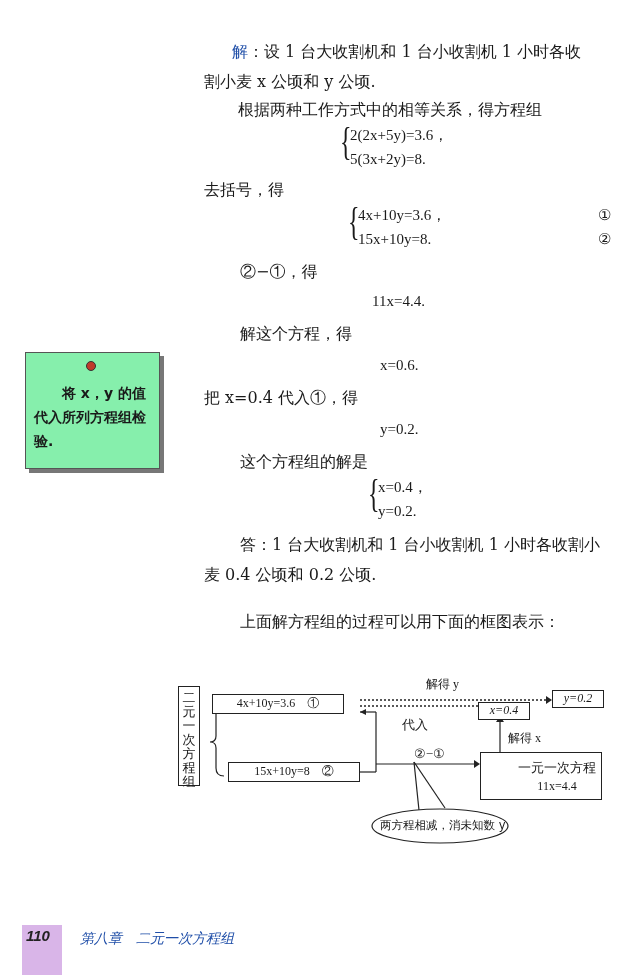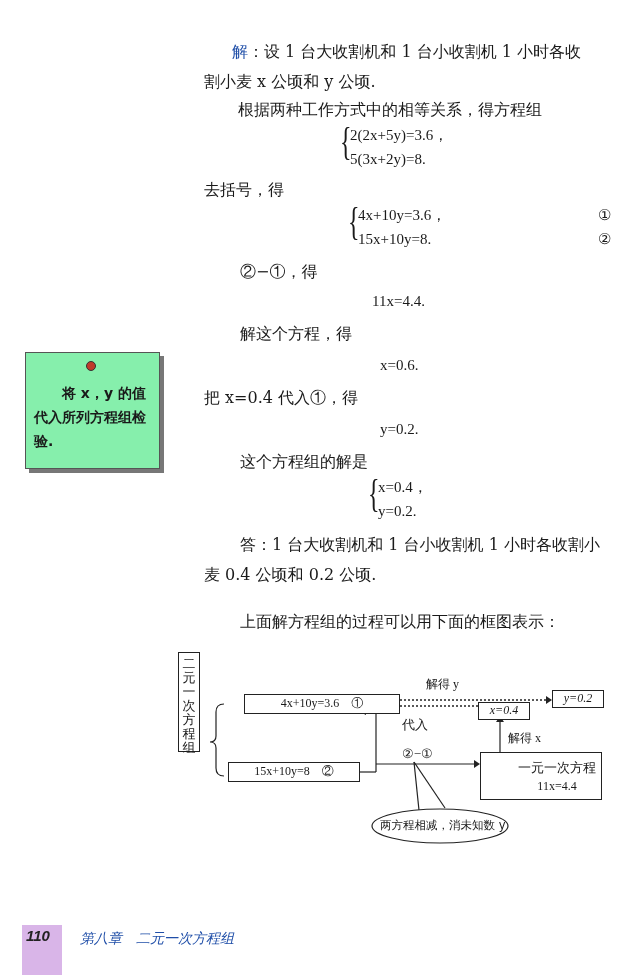--- a/index.html
+++ b/index.html
@@ -91,31 +91,31 @@
 
   <line x1="500" y1="752" x2="500" y2="722" stroke="#222" stroke-width="1.2"></line>
   <polygon points="496,722 500,716 504,722" fill="#222"></polygon>
 
   <line x1="414" y1="762" x2="420" y2="820" stroke="#222" stroke-width="1.2"></line>
   <line x1="414" y1="762" x2="445" y2="808" stroke="#222" stroke-width="1.2"></line>
 
   <ellipse cx="440" cy="826" rx="68" ry="17" fill="#fff" stroke="#222" stroke-width="1.2"></ellipse>
 </svg>
 
-<div class="box" style="left:178px;top:652px;width:22px;height:100px;font-size:13px;line-height:14px;padding-top:4px;font-family:'DejaVu Sans',sans-serif;white-space:normal;word-break:break-all;">二元一次方程组</div>
+<div class="box" style="left:178px;top:686px;width:22px;height:100px;font-size:13px;line-height:14px;padding-top:4px;font-family:'DejaVu Sans',sans-serif;white-space:normal;word-break:break-all;">二元一次方程组</div>
 
-<div class="box" style="left:244px;top:694px;width:156px;height:20px;line-height:17px;">4x+10y=3.6　①</div>
+<div class="box" style="left:212px;top:694px;width:132px;height:20px;line-height:17px;">4x+10y=3.6　①</div>
 <div class="box" style="left:228px;top:762px;width:132px;height:20px;line-height:17px;">15x+10y=8　②</div>
 
 <div class="lbl" style="left:426px;top:676px;">解得 y</div>
 <div class="box" style="left:552px;top:690px;width:52px;height:18px;line-height:15px;font-style:italic;">y=0.2</div>
 <div class="box" style="left:478px;top:702px;width:52px;height:18px;line-height:15px;font-style:italic;">x=0.4</div>
 
 <div class="lbl" style="left:402px;top:716px;font-size:13px;">代入</div>
-<div class="lbl" style="left:402px;top:746px;font-size:13px;">②−①</div>
+<div class="lbl" style="left:414px;top:746px;font-size:13px;">②−①</div>
 <div class="lbl" style="left:508px;top:730px;">解得 x</div>
 
 <div class="box" style="left:480px;top:752px;width:122px;height:48px;padding-left:32px;">
   <div style="font-size:13px;margin-top:6px;font-family:'DejaVu Sans',sans-serif;">一元一次方程</div>
   <div style="font-size:12px;margin-top:2px;">11x=4.4</div>
 </div>
 
 <div class="lbl" style="left:380px;top:818px;font-size:11.5px;font-family:'DejaVu Sans',sans-serif;">两方程相减，消未知数 y</div>
 
 <div class="footer-num">

